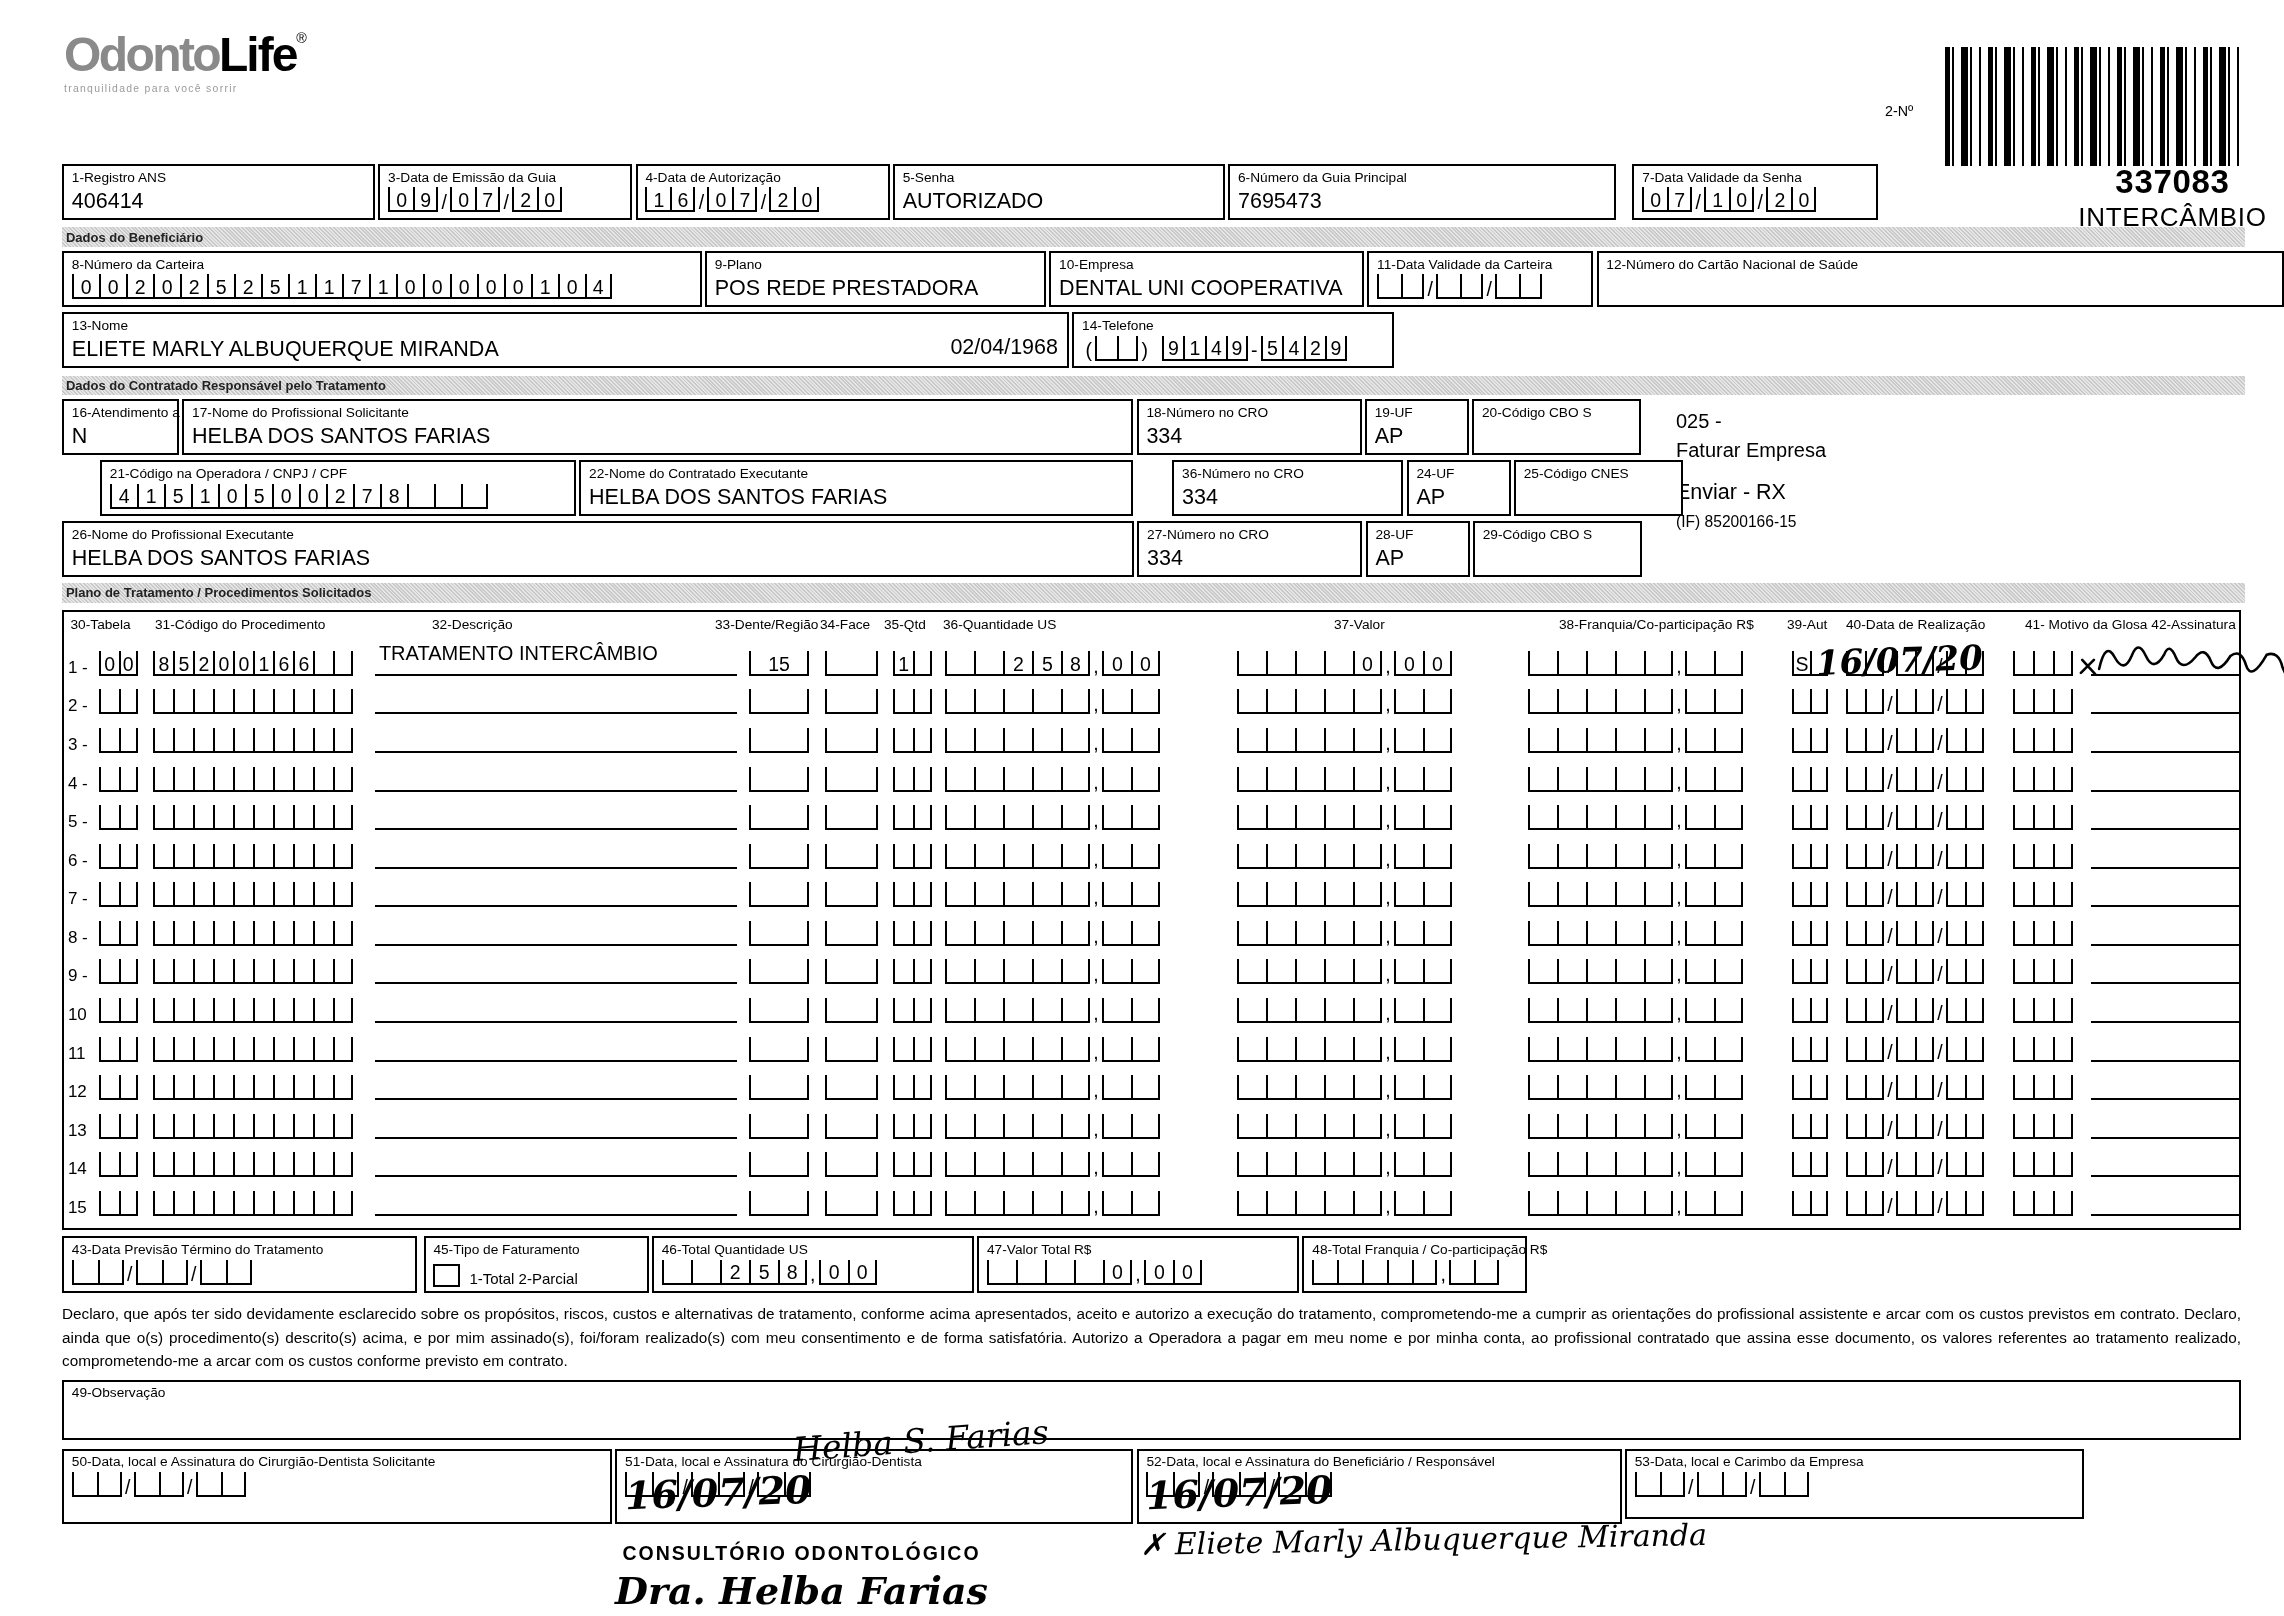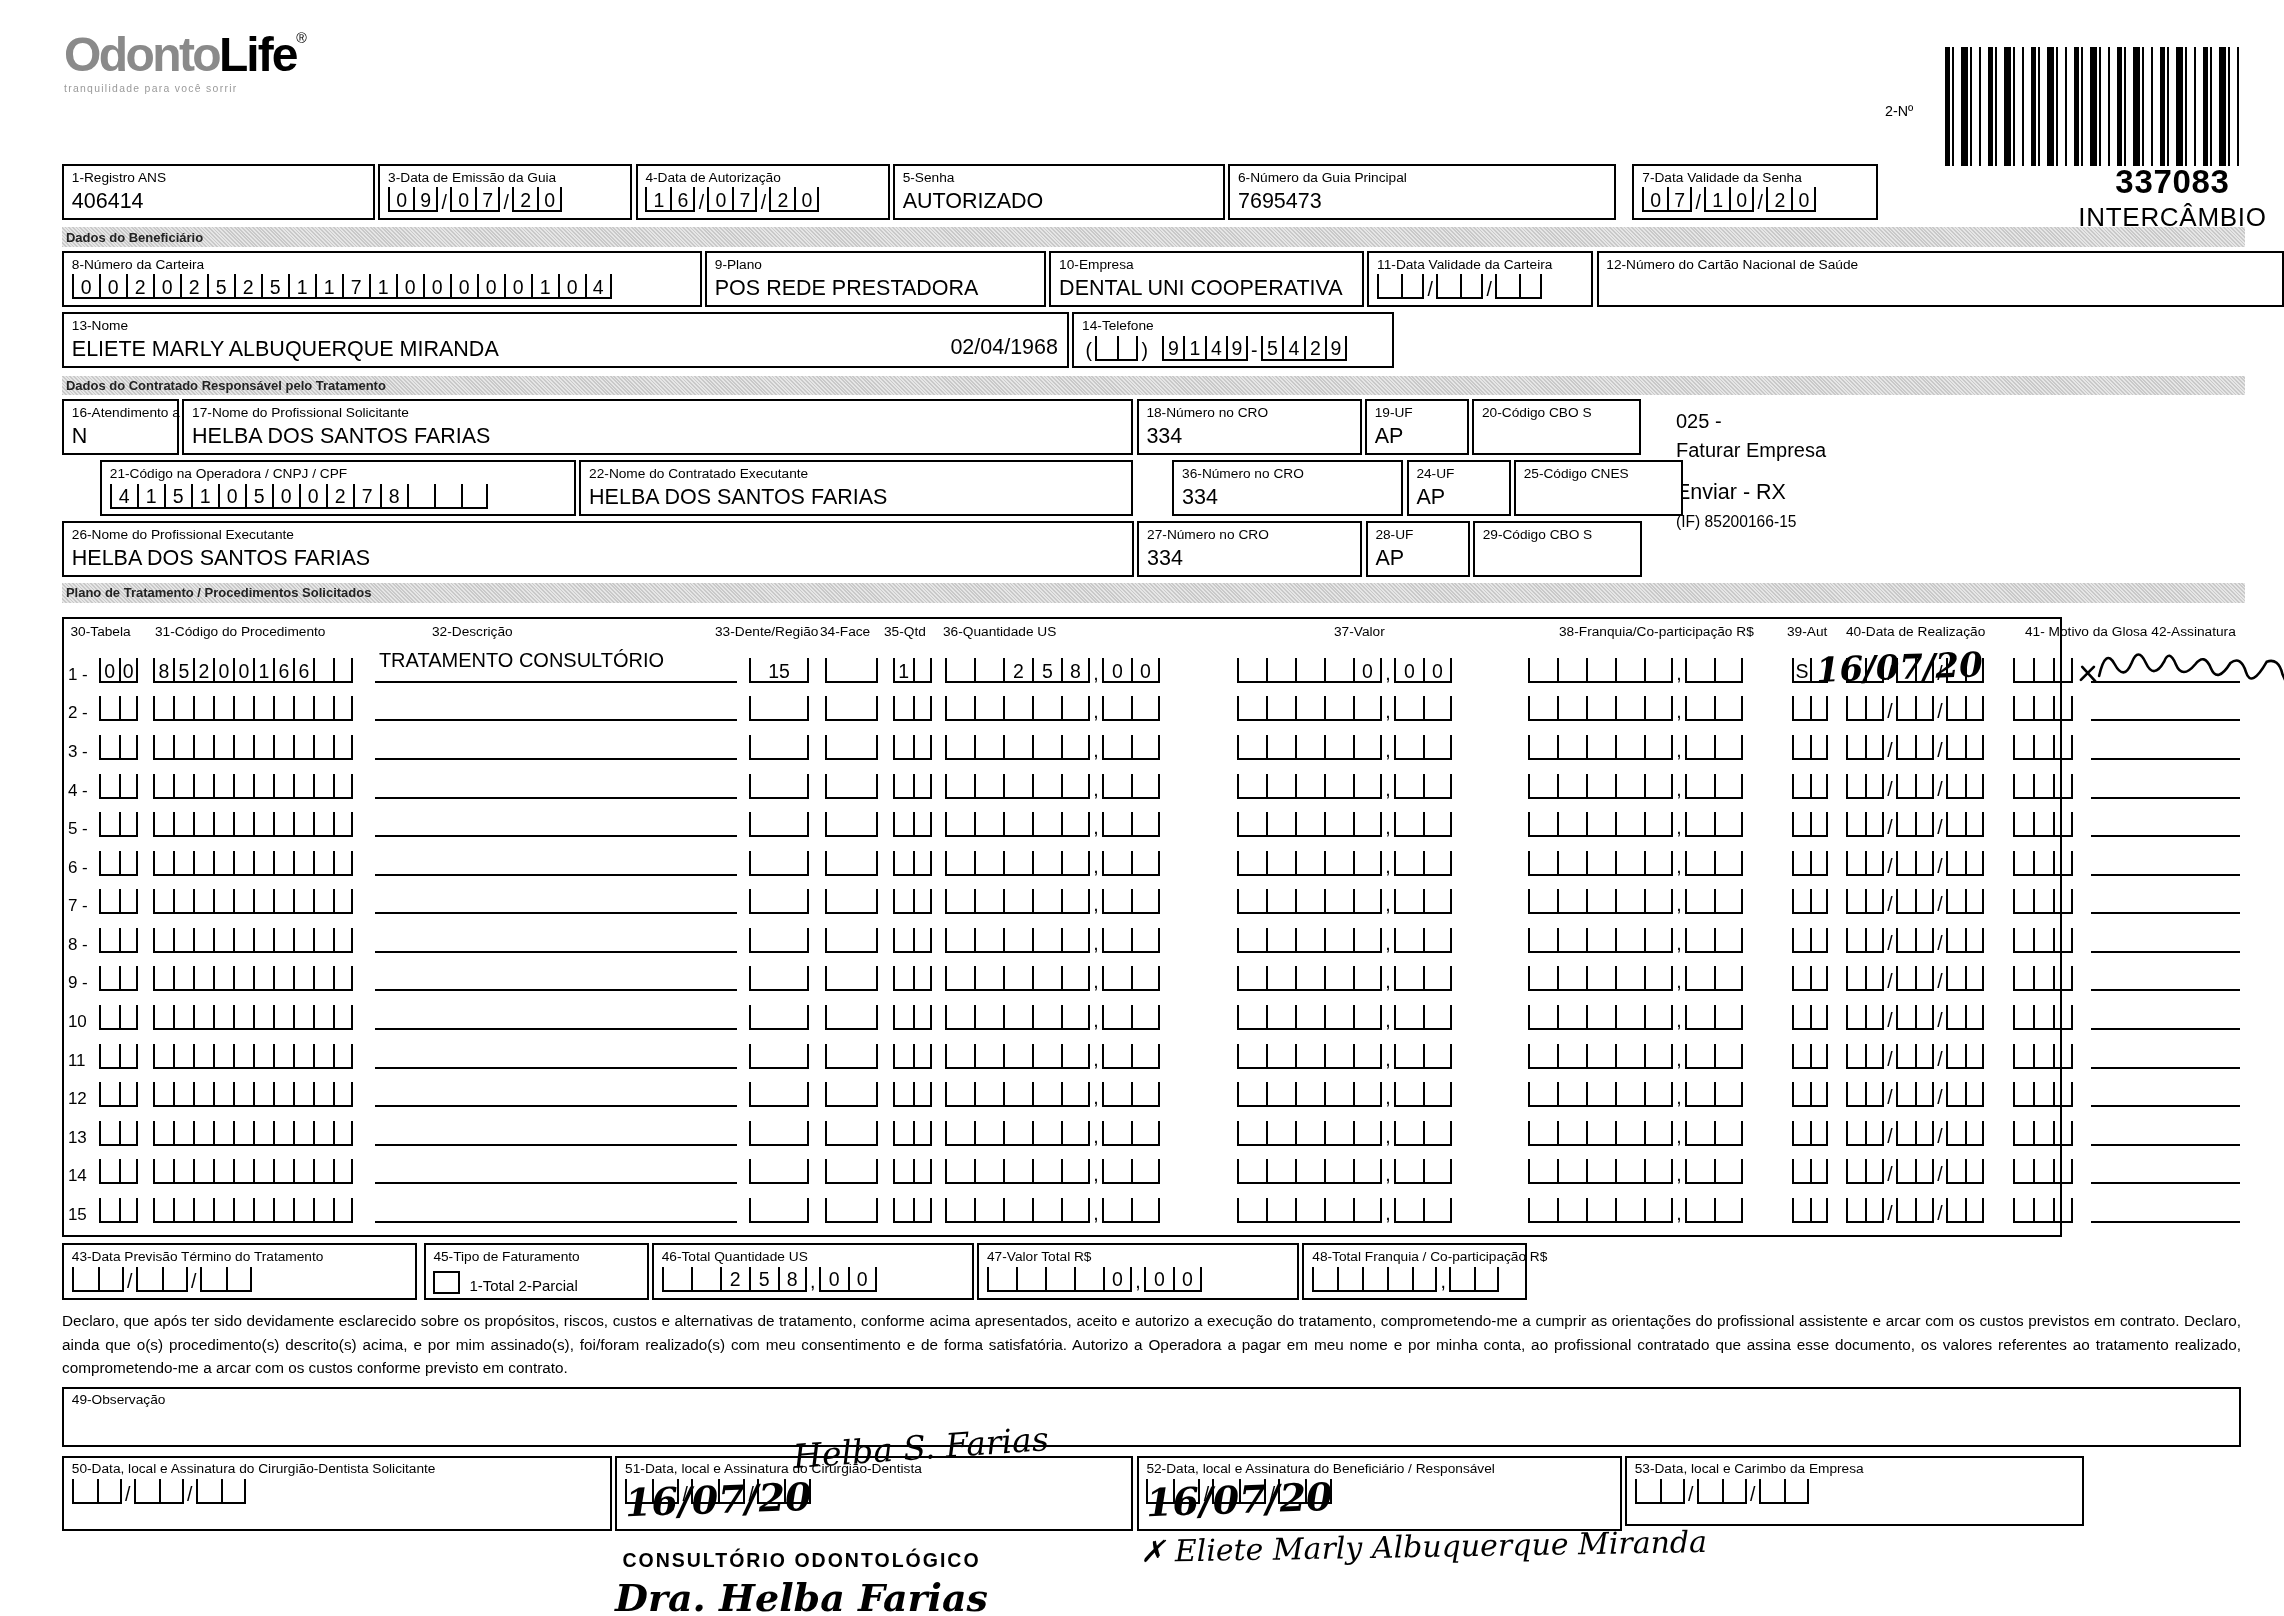--- a/index.html
+++ b/index.html
@@ -46,21 +46,21 @@
 
   
   .contr-wrap{position:relative;}
   .notes{position:absolute;left:1614px;top:7.8px;line-height:1.45;}
   .notes .n1{font-size:20px;}
   .notes .n2{font-size:20px;}
   .notes .n3{font-size:21.5px;margin-top:11.7px;}
   .notes .n4{font-size:15.6px;margin-top:2.6px;}
 
   
-  .ptable{margin-top:14px;border:2.6px solid #000;position:relative;height:620px;width:2000px;box-sizing:border-box;background:#fff;}
+  .ptable{margin-top:7px;border:2.6px solid #000;position:relative;height:620px;width:2179px;box-sizing:border-box;background:#fff;}
   .phead{position:absolute;top:5.2px;font-size:13.7px;white-space:nowrap;}
   .prow{position:absolute;left:0;height:36px;width:2174px;}
   .pnum{position:absolute;font-size:17px;bottom:3.9px;}
   .pline{position:absolute;bottom:5.2px;border-bottom:2.6px solid #000;}
   .plinetext{position:absolute;bottom:9px;left:3.9px;font-size:20px;white-space:nowrap;}
   .pc{position:absolute;bottom:5.2px;}
   .hand{font-family:"DejaVu Serif",serif;font-style:italic;font-weight:bold;transform:rotate(-2deg);}
   .rowhand{position:absolute;left:1752px;top:-5.2px;font-size:34px;z-index:3;}
   .scrib{position:absolute;z-index:3;}
 
@@ -367,21 +367,21 @@
             <span class="cc" style="width: 20px;">2</span>
             <span class="cc" style="width: 20px;">0</span>
             <span class="cc" style="width: 20px;">0</span>
             <span class="cc" style="width: 20px;">1</span>
             <span class="cc" style="width: 20px;">6</span>
             <span class="cc" style="width: 20px;">6</span>
             <span class="cc" style="width: 20px;"></span>
             <span class="cc last" style="width: 20px;"></span>
           </span>
           <span class="pline" style="left: 311px; width: 362px;">
-            <span class="plinetext">TRATAMENTO CONSULTÓRIO</span>
+            <span class="plinetext">TRATAMENTO INTERCÂMBIO</span>
           </span>
           <span class="pc comb" style="left: 685px;">
             <span class="cc last" style="width: 60px;">15</span>
           </span>
           <span class="pc comb" style="left: 761px;">
             <span class="cc last" style="width: 53px;"></span>
           </span>
           <span class="pc comb" style="left: 829px;">
             <span class="cc" style="width: 19.5px;">1</span>
             <span class="cc last" style="width: 19.5px;"></span>

